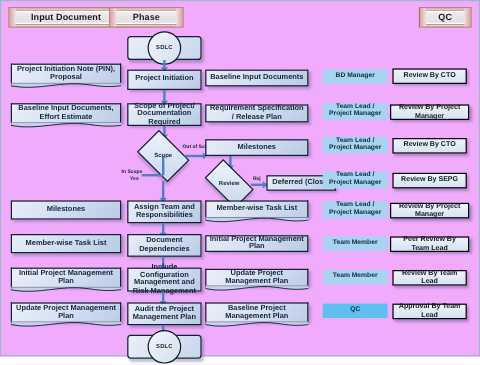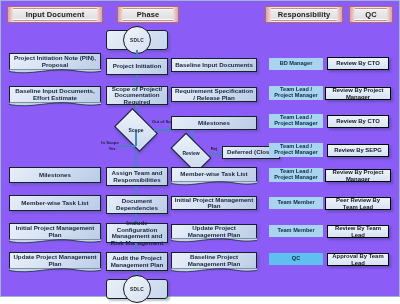--- a/index.html
+++ b/index.html
@@ -7,21 +7,21 @@
     width:400px;height:304px;
     background:#ffffff;
     font-family:"Liberation Sans", sans-serif;
     overflow:hidden;
   }
   #canvas{
     position:relative;
     width:400px;height:297px;
     box-sizing:border-box;
     border:1px solid #9fb6cd;
-    background:#8b5cf6;
+    background:#f0abfc;
   }
 
   
   .hdr{
     position:absolute;
     box-sizing:border-box;
     background:#e8e8e8;
     border:1px solid #b06a6a;
     display:flex;align-items:center;justify-content:center;
     padding:1px;
@@ -159,28 +159,23 @@
 </head>
 <body>
 
 <div id="canvas">
 
   <div class="hdr" style="left:6px;top:5px;width:96px;height:17px;">
     <div class="inner">
         <span class="lbl">Input Document</span>
       </div>
   </div>
-  <div class="hdr" style="left:116px;top:5px;width:62px;height:17px;">
+  <div class="hdr" style="left:90px;top:5px;width:62px;height:17px;">
     <div class="inner">
         <span class="lbl">Phase</span>
-      </div>
-  </div>
-  <div class="hdr" style="left:264px;top:5px;width:78px;height:17px;">
-    <div class="inner">
-        <span class="lbl">Responsibility</span>
       </div>
   </div>
   <div class="hdr" style="left:348px;top:5px;width:44px;height:17px;">
     <div class="inner">
         <span class="lbl">QC</span>
       </div>
   </div>
 
   <div class="term" style="left:105px;top:29px;width:62px;height:20px;">
     <div class="circ">SDLC</div>

